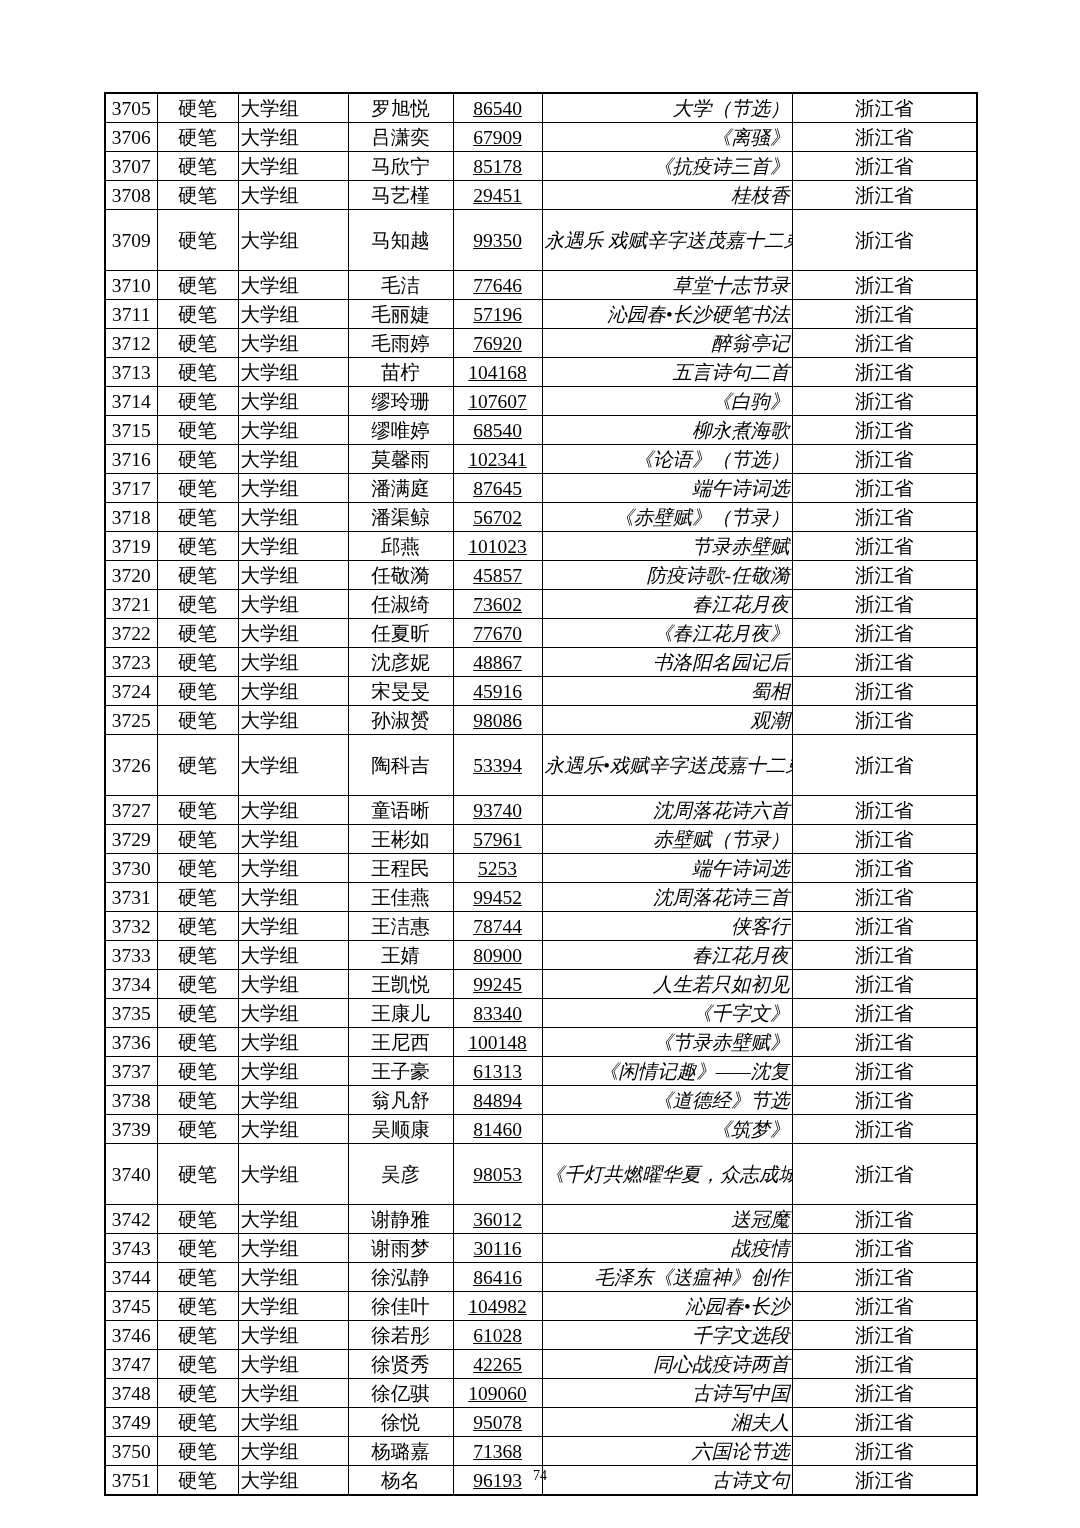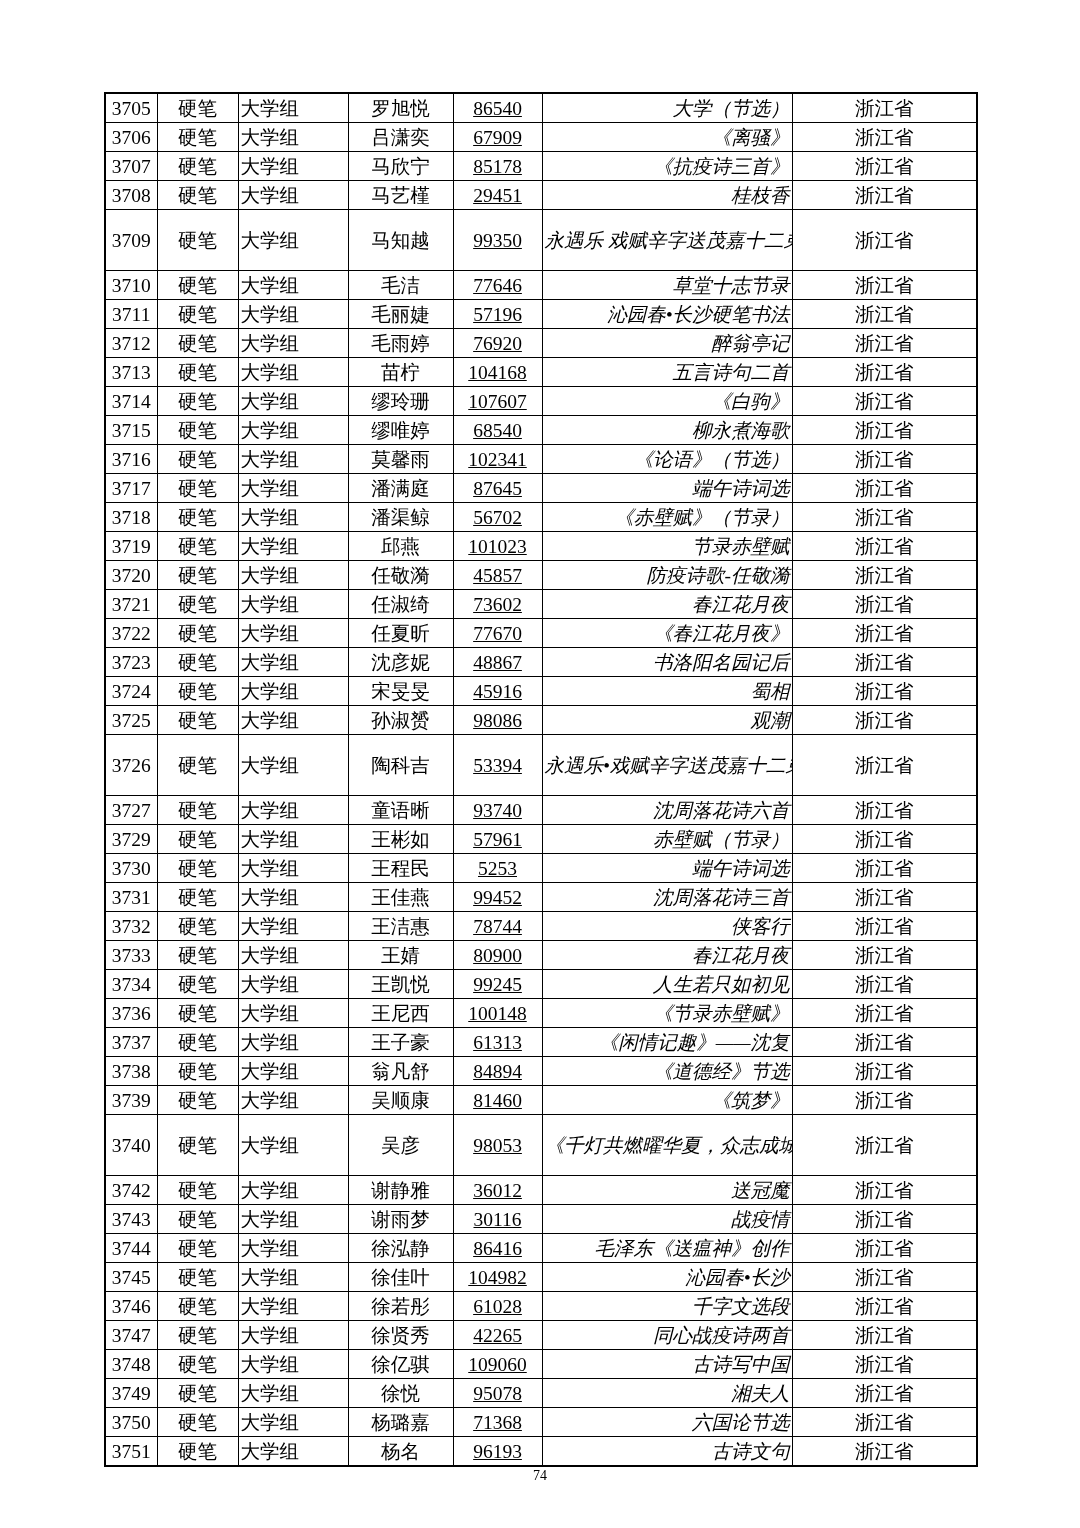--- a/index.html
+++ b/index.html
@@ -343,20 +343,29 @@
           <tr class="short">
             <td class="cell-id">3734</td>
             <td class="cell-cat">硬笔</td>
             <td class="cell-group">大学组</td>
             <td class="cell-name">王凯悦</td>
             <td class="cell-num">99245</td>
             <td class="cell-work">人生若只如初见</td>
             <td class="cell-region">浙江省</td>
           </tr>
           <tr class="short">
+            <td class="cell-id">3735</td>
+            <td class="cell-cat">硬笔</td>
+            <td class="cell-group">大学组</td>
+            <td class="cell-name">王康儿</td>
+            <td class="cell-num">83340</td>
+            <td class="cell-work">《千字文》</td>
+            <td class="cell-region">浙江省</td>
+          </tr>
+          <tr class="short">
             <td class="cell-id">3736</td>
             <td class="cell-cat">硬笔</td>
             <td class="cell-group">大学组</td>
             <td class="cell-name">王尼西</td>
             <td class="cell-num">100148</td>
             <td class="cell-work">《节录赤壁赋》</td>
             <td class="cell-region">浙江省</td>
           </tr>
           <tr class="short">
             <td class="cell-id">3737</td>

